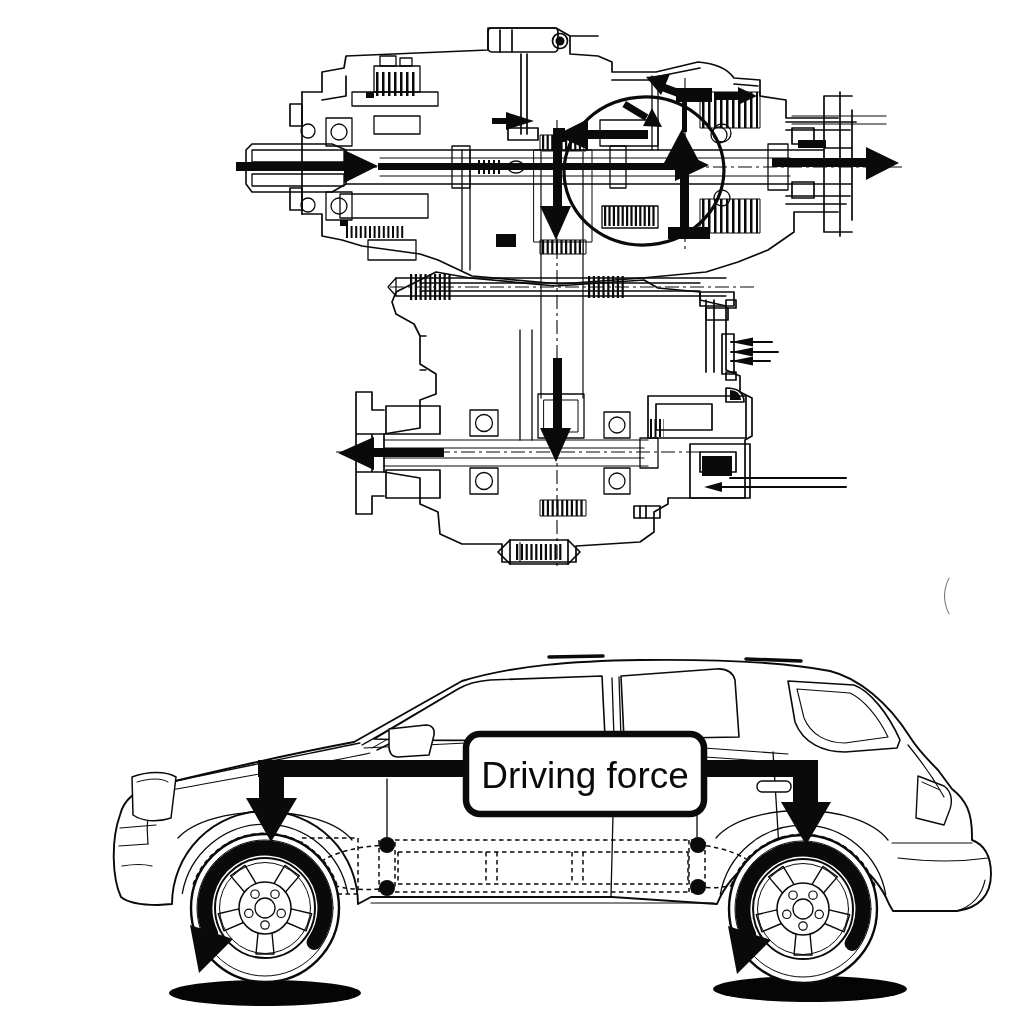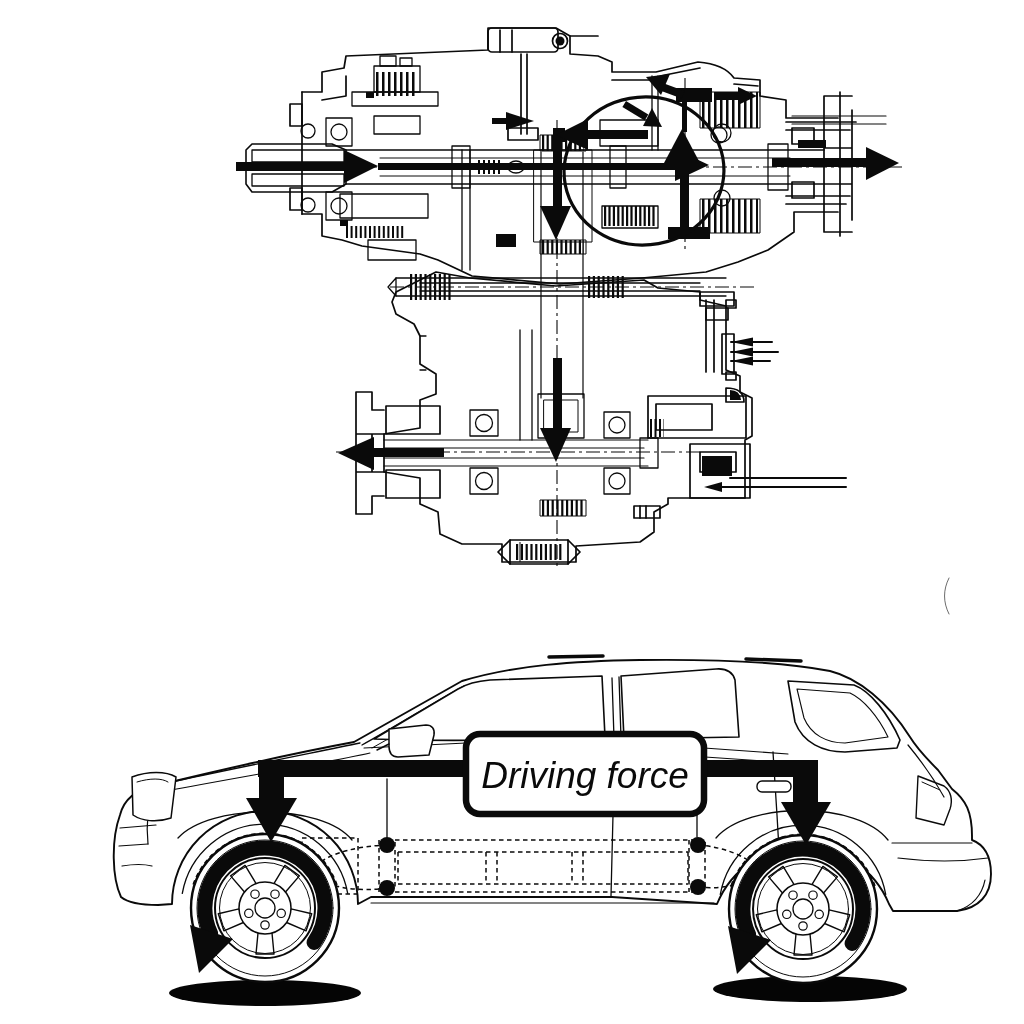--- a/index.html
+++ b/index.html
@@ -1,17 +1,17 @@
 <!DOCTYPE html>
 <html><head>
 <meta charset="utf-8">
 <style>
   html,body{margin:0;padding:0;background:#ffffff;}
   .stage{position:relative;width:1024px;height:1024px;background:#ffffff;overflow:hidden;
-         font-family:"Liberation Sans", sans-serif;font-style:italic;}
+         font-family:"Liberation Sans", sans-serif;}
   svg{display:block;}
   .label-text{font-family:"Liberation Sans", sans-serif;font-size:37px;fill:#0a0a0a;}
 </style>
 </head>
 <body>
 
 <div class="stage">
 <svg width="1024" height="1024" viewBox="0 0 1024 1024" xmlns="http://www.w3.org/2000/svg">
 
   <g stroke="#0a0a0a" fill="none" stroke-linejoin="round" stroke-linecap="round">

